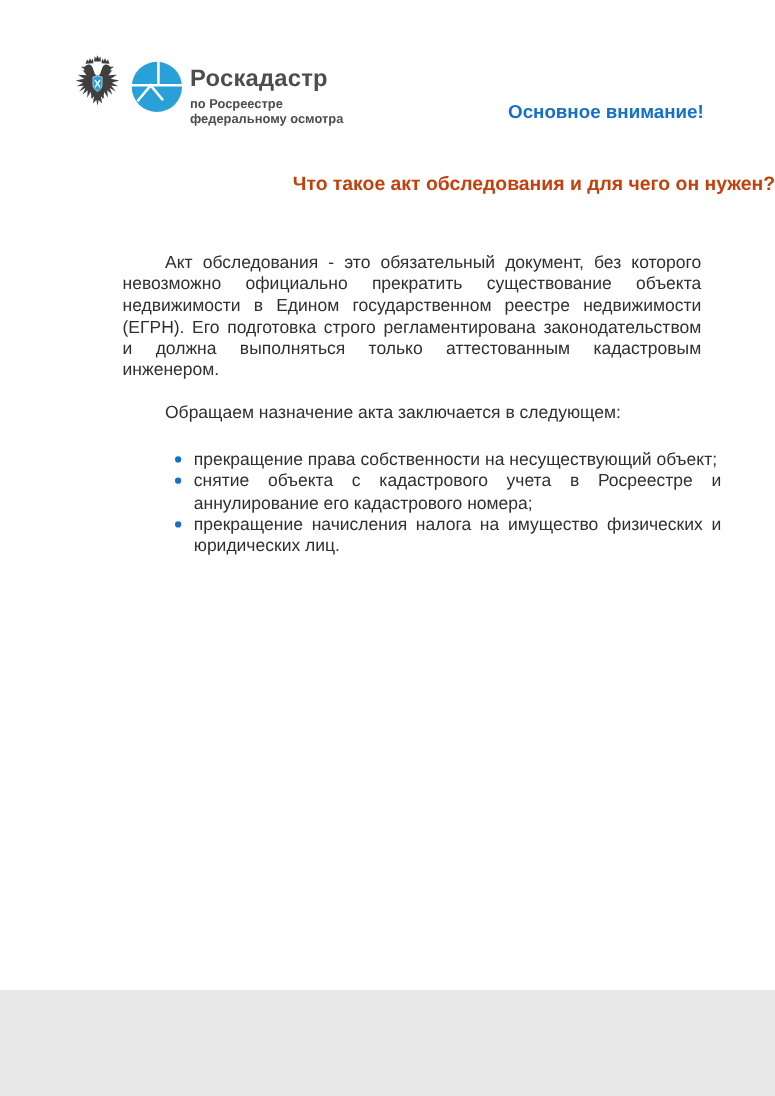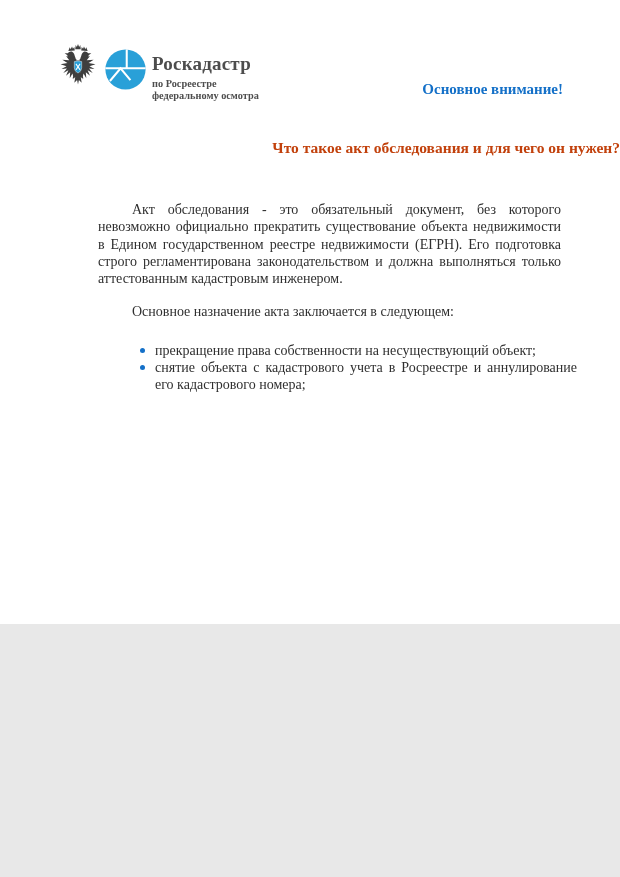--- a/index.html
+++ b/index.html
@@ -1,22 +1,22 @@
 <!DOCTYPE html>
 <html><head>
 <meta charset="utf-8">
 <style>
   html, body { margin: 0; padding: 0; background: #e8e8e8; }
   .page {
     position: relative;
     width: 620px;
-    height: 624px;
+    height: 792px;
     margin: 0 auto;
     background: #ffffff;
-    font-family: Liberation Serif, serif;
+    font-family: Liberation Sans, sans-serif;
     overflow: hidden;
   }
 
   
   .emblem { position: absolute; left: 55px; top: 43px; width: 46px; height: 51px; }
   .logo-circle { position: absolute; left: 105px; top: 49px; width: 41px; height: 41px; }
   .org-text { position: absolute; left: 152px; top: 53px; }
   .org-name {
     margin: 0;
     font-size: 19px;
@@ -130,27 +130,31 @@
       <div>федеральному осмотра</div>
     </div>
   </div>
 
   <div class="notice">Основное внимание!</div>
 
   <div class="title">Что такое акт обследования и для чего он нужен?</div>
 
   <div class="article">
     <p class="p1">Акт обследования - это обязательный документ, без которого невозможно официально прекратить существование объекта недвижимости в Едином государственном реестре недвижимости (ЕГРН). Его подготовка строго регламентирована законодательством и должна выполняться только аттестованным кадастровым инженером.</p>
-    <p class="p3">Основное назначение акта заключается в следующем:</p>
+    <p class="p3">Обращаем назначение акта заключается в следующем:</p>
 
     <ul class="bullets">
       <li>
         <span class="bullet-dot"></span>
         <span class="bullet-text">прекращение права собственности на несуществующий объект;</span>
       </li>
       <li>
         <span class="bullet-dot"></span>
         <span class="bullet-text">снятие объекта с кадастрового учета в Росреестре и аннулирование его кадастрового номера;</span>
       </li>
+      <li>
+        <span class="bullet-dot"></span>
+        <span class="bullet-text">прекращение начисления налога на имущество физических и юридических лиц.</span>
+      </li>
     </ul>
   </div>
 
 </div>
 
 </body></html>

